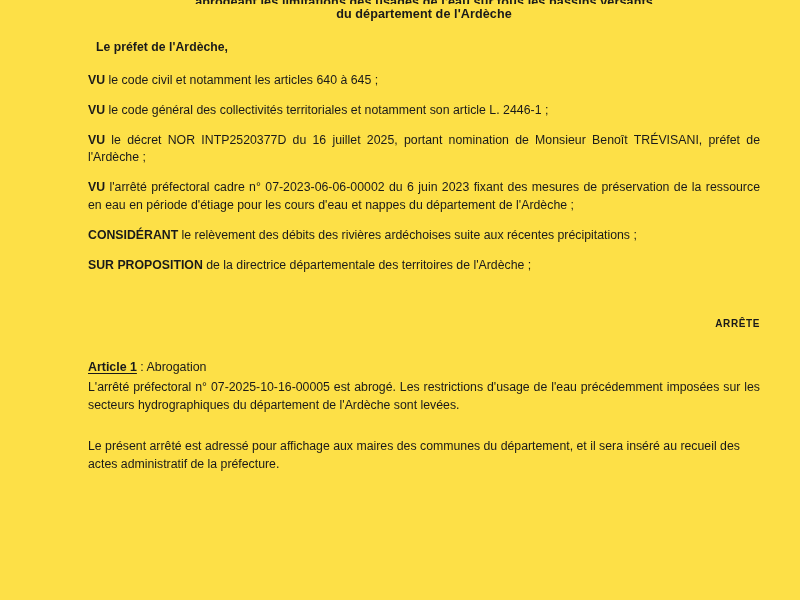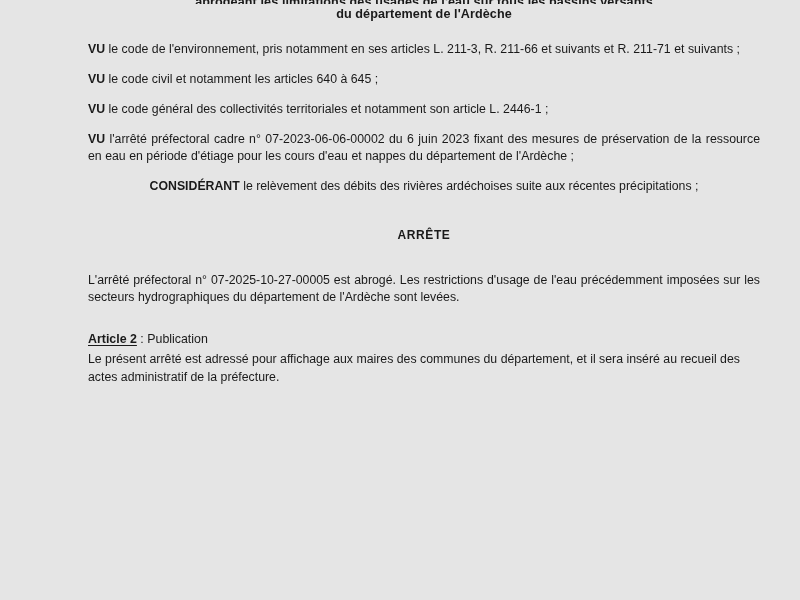--- a/index.html
+++ b/index.html
@@ -11,21 +11,21 @@
     width: 800px;
     height: 600px;
     overflow: hidden;
     font-family: "Liberation Sans", sans-serif;
     color: #1a1a1a;
   }
   .page {
     position: relative;
     width: 800px;
     height: 600px;
-    background: #e5e5e5;
+    background: #fde047;
     overflow: hidden;
   }
   .content {
     position: absolute;
     left: 88px;
     right: 40px;
     top: -6px;
     width: 672px;
   }
 
@@ -68,36 +68,36 @@
     font-size: 12.3px;
     line-height: 17.6px;
     margin-bottom: 9.5px;
     letter-spacing: 0.02px;
   }
   .visa .lead {
     font-weight: bold;
   }
 
   .considerant {
-    text-align: center;
+    text-align: left;
     font-size: 12.3px;
     line-height: 17.6px;
     margin-bottom: 9.5px;
   }
   .considerant .lead {
     font-weight: bold;
   }
 
   
   .arrete {
-    text-align: center;
+    text-align: right;
     font-weight: bold;
-    font-size: 12px;
+    font-size: 10px;
     letter-spacing: 0.6px;
-    margin-top: 32px;
+    margin-top: 44px;
   }
 
   
   .article-block {
     margin-top: 30px;
   }
   .article-block.second {
     margin-top: 24px;
   }
   .article-head {
@@ -127,56 +127,60 @@
 <body>
 
 <div class="page">
   <div class="content">
 
     <div class="title-block">
       <span class="title-line-1">abrogeant les limitations des usages de l'eau sur tous les bassins versants</span>
       <span class="title-line-2">du département de l'Ardèche</span>
     </div>
 
+    <div class="salutation">Le préfet de l'Ardèche,</div>
 
     <div class="visa-list">
 
-      <p class="visa">
-        <span class="lead">VU</span><span> le code de l'environnement, pris notamment en ses articles L. 211-3, R. 211-66 et suivants et R. 211-71 et suivants ;</span>
-      </p>
 
       <p class="visa">
         <span class="lead">VU</span><span> le code civil et notamment les articles 640 à 645 ;</span>
       </p>
 
       <p class="visa">
         <span class="lead">VU</span><span> le code général des collectivités territoriales et notamment son article L. 2446-1 ;</span>
       </p>
 
 
+      <p class="visa">
+        <span class="lead">VU</span><span> le décret NOR INTP2520377D du 16 juillet 2025, portant nomination de Monsieur Benoît TRÉVISANI, préfet de l'Ardèche ;</span>
+      </p>
 
 
       <p class="visa">
         <span class="lead">VU</span><span> l'arrêté préfectoral cadre n° 07-2023-06-06-00002 du 6 juin 2023 fixant des mesures de préservation de la ressource en eau en période d'étiage pour les cours d'eau et nappes du département de l'Ardèche ;</span>
       </p>
 
       <p class="considerant">
         <span class="lead">CONSIDÉRANT</span><span> le relèvement des débits des rivières ardéchoises suite aux récentes précipitations ;</span>
       </p>
 
+      <p class="considerant">
+        <span class="lead">SUR PROPOSITION</span><span> de la directrice départementale des territoires de l'Ardèche ;</span>
+      </p>
 
     </div>
 
     <div class="arrete">ARRÊTE</div>
 
     <div class="article-block">
-      <div class="article-body">L'arrêté préfectoral n° 07-2025-10-27-00005 est abrogé. Les restrictions d'usage de l'eau précédemment imposées sur les secteurs hydrographiques du département de l'Ardèche sont levées.</div>
+      <div class="article-head">
+        <span class="num">Article 1</span><span class="rest"> : Abrogation</span>
+      </div>
+      <div class="article-body">L'arrêté préfectoral n° 07-2025-10-16-00005 est abrogé. Les restrictions d'usage de l'eau précédemment imposées sur les secteurs hydrographiques du département de l'Ardèche sont levées.</div>
     </div>
 
     <div class="article-block second">
-      <div class="article-head">
-        <span class="num">Article 2</span><span class="rest"> : Publication</span>
-      </div>
       <div class="article-body tight">Le présent arrêté est adressé pour affichage aux maires des communes du département, et il sera inséré au recueil des actes administratif de la préfecture.</div>
     </div>
 
   </div>
 </div>
 
 </body></html>

